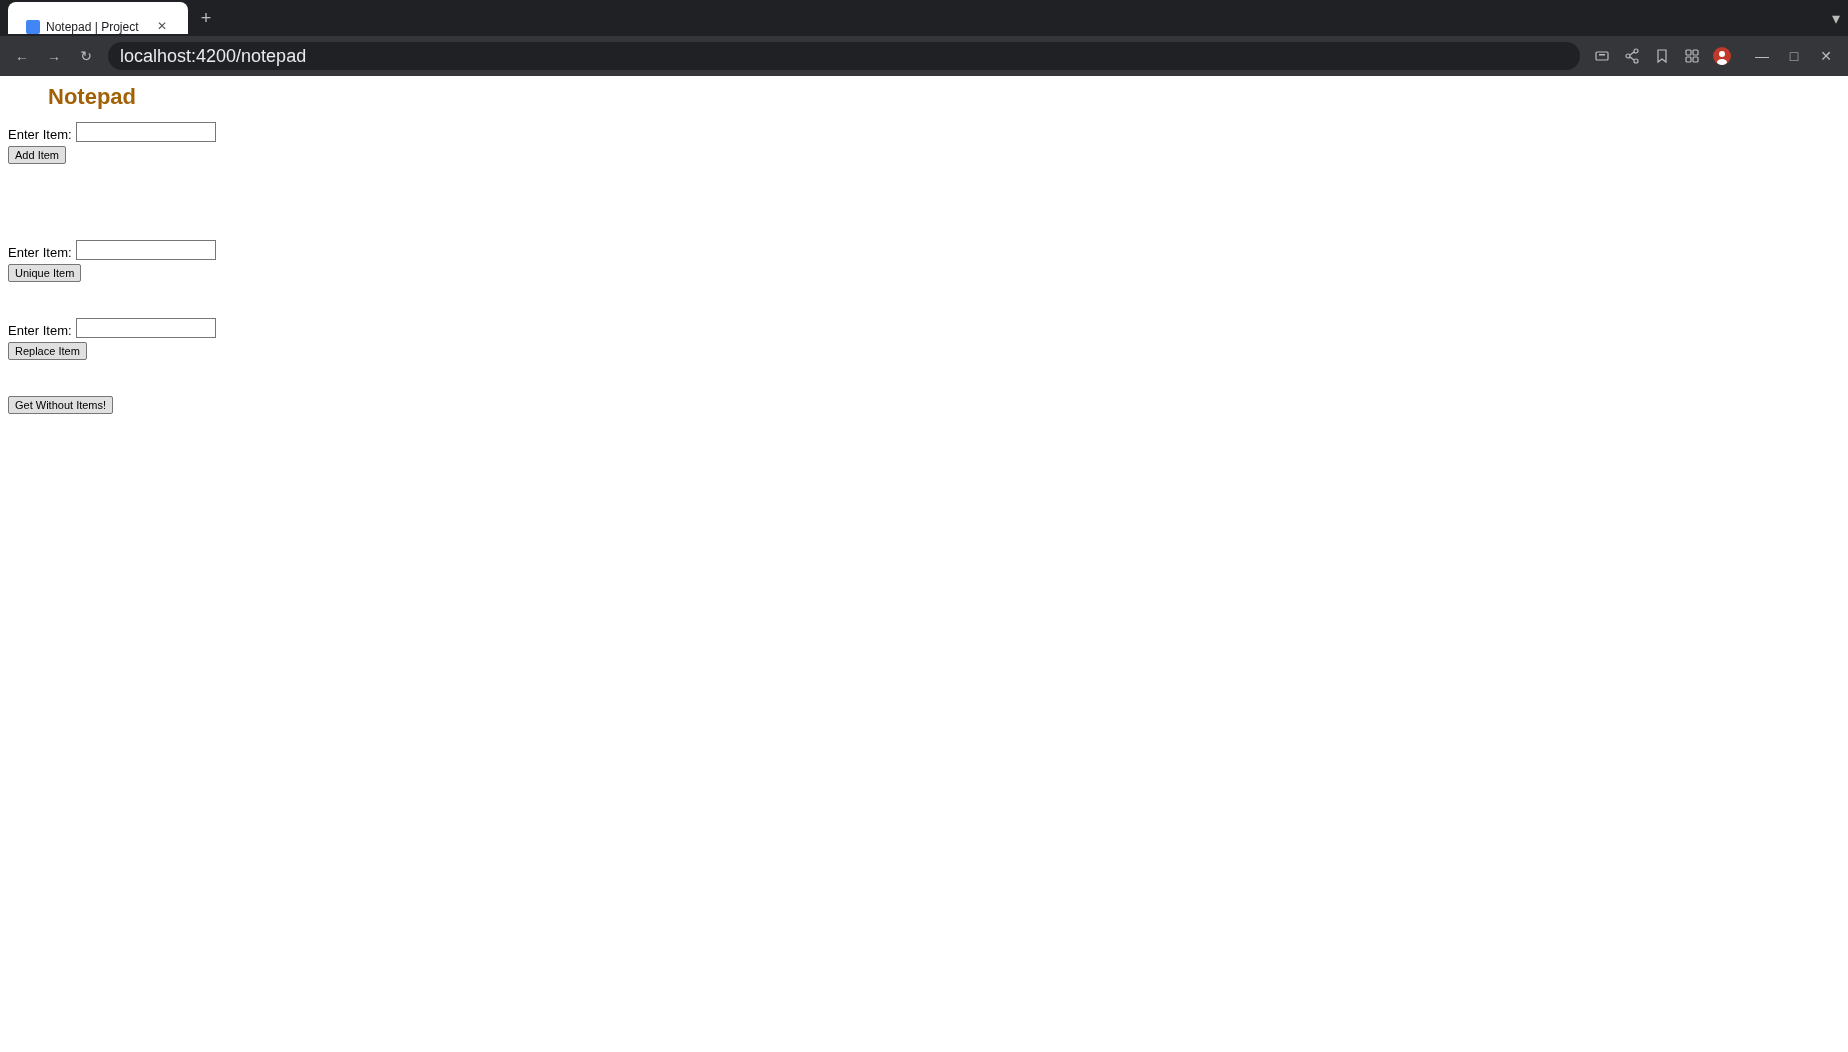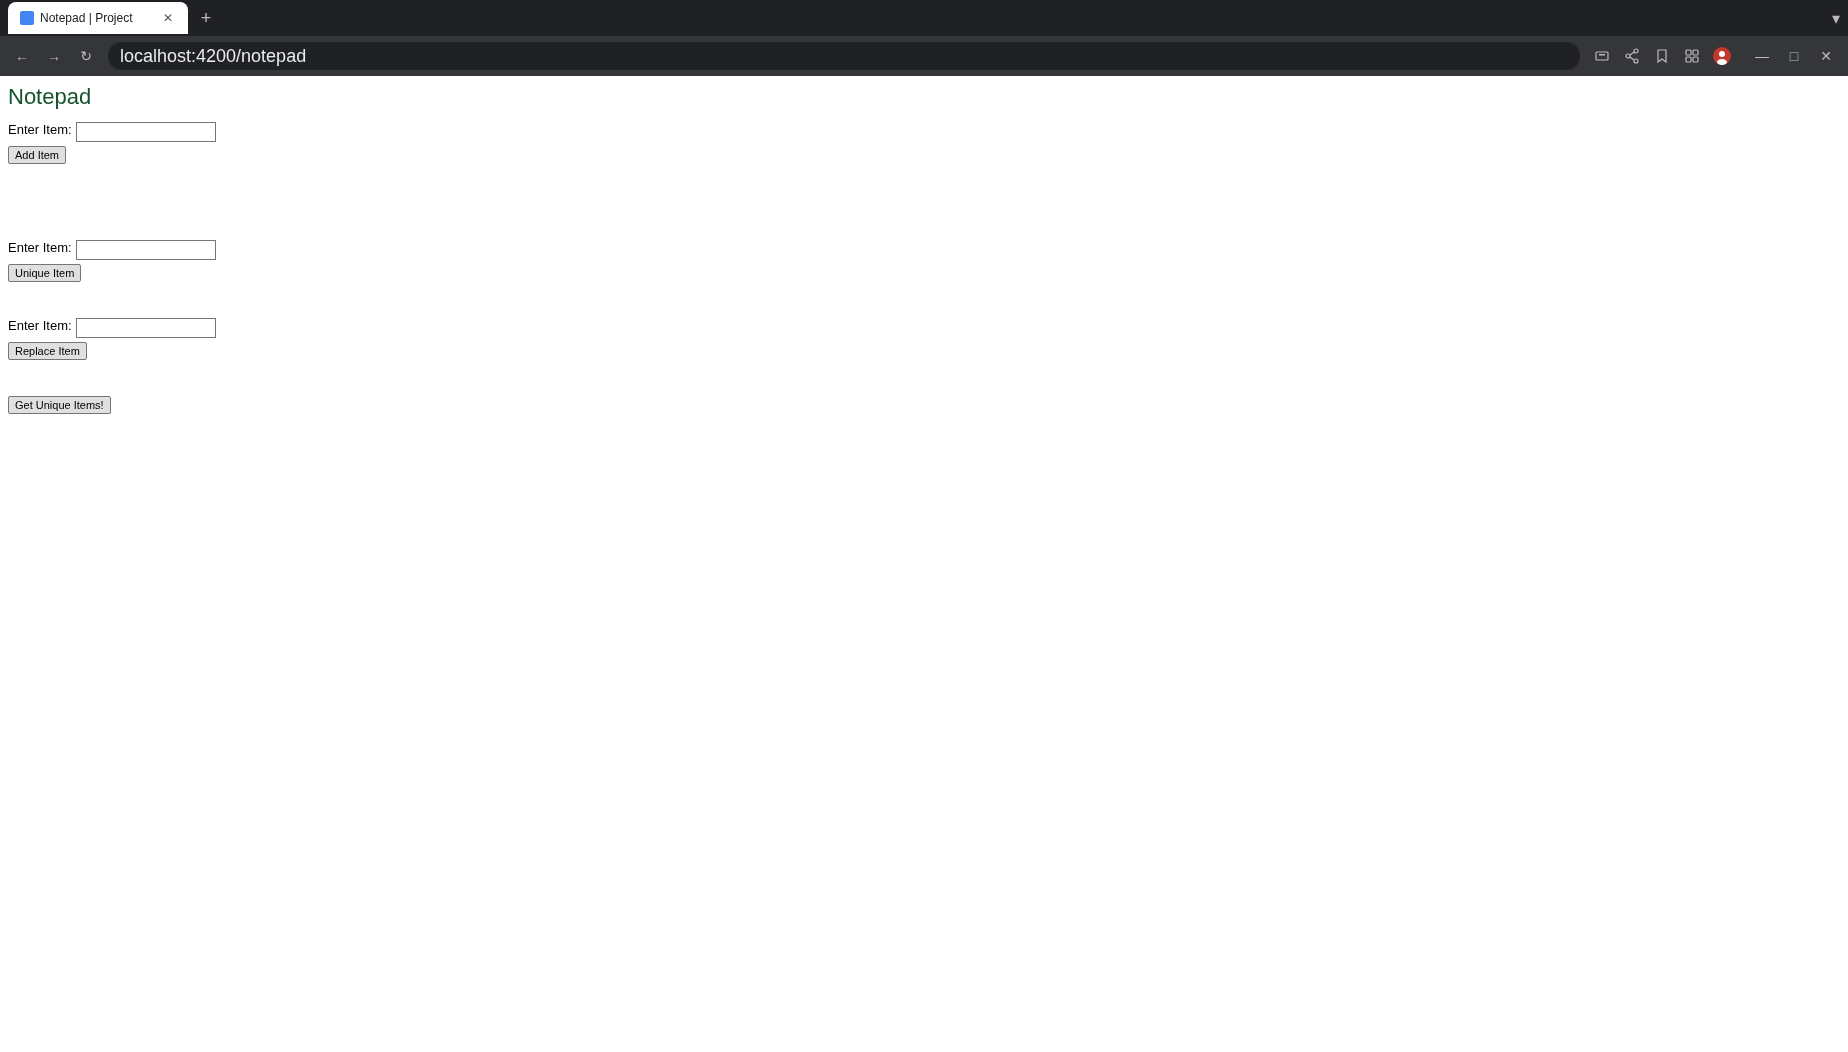--- a/index.html
+++ b/index.html
@@ -24,24 +24,24 @@
     .tab-bar {
       display: flex;
       align-items: center;
       height: 36px;
       padding: 0 8px;
       background: #202124;
     }
 
     .tab {
       display: flex;
-      align-items: center;
+      align-items: flex-end;
       background: #fff;
       border-radius: 8px 8px 0 0;
-      padding: 0 12px;
+      padding: 0 18px;
       height: 32px;
       min-width: 180px;
       max-width: 240px;
       font-size: 12px;
       color: #202124;
       gap: 6px;
     }
 
     .tab-favicon {
       width: 14px;
@@ -141,32 +141,33 @@
 
     
     .page-content {
       background: #fff;
       padding: 8px 8px;
       min-height: calc(1052px - 76px);
     }
 
     h1.page-title {
       font-size: 22px;
-      font-weight: normal;
+      font-weight: bold;
       margin-bottom: 12px;
-      color: #14532d;
+      color: #a16207;
+      margin-left: 40px;
     }
 
     .section {
       margin-bottom: 16px;
     }
 
     .form-row {
       display: flex;
-      align-items: flex-start;
+      align-items: flex-end;
       margin-bottom: 4px;
       gap: 0;
     }
 
     .form-label {
       font-size: 13px;
       color: #000;
       margin-right: 4px;
     }
 
@@ -297,16 +298,16 @@
     <div class="form-row">
       <label class="form-label">Enter Item:</label>
       <input class="form-input" type="text" style="">
     </div>
     <button>Replace Item</button>
   </div>
 
   <div class="small-spacer"></div>
 
   <div class="section">
-    <button>Get Unique Items!</button>
+    <button>Get Without Items!</button>
   </div>
 
 </div>
 
 </body></html>

